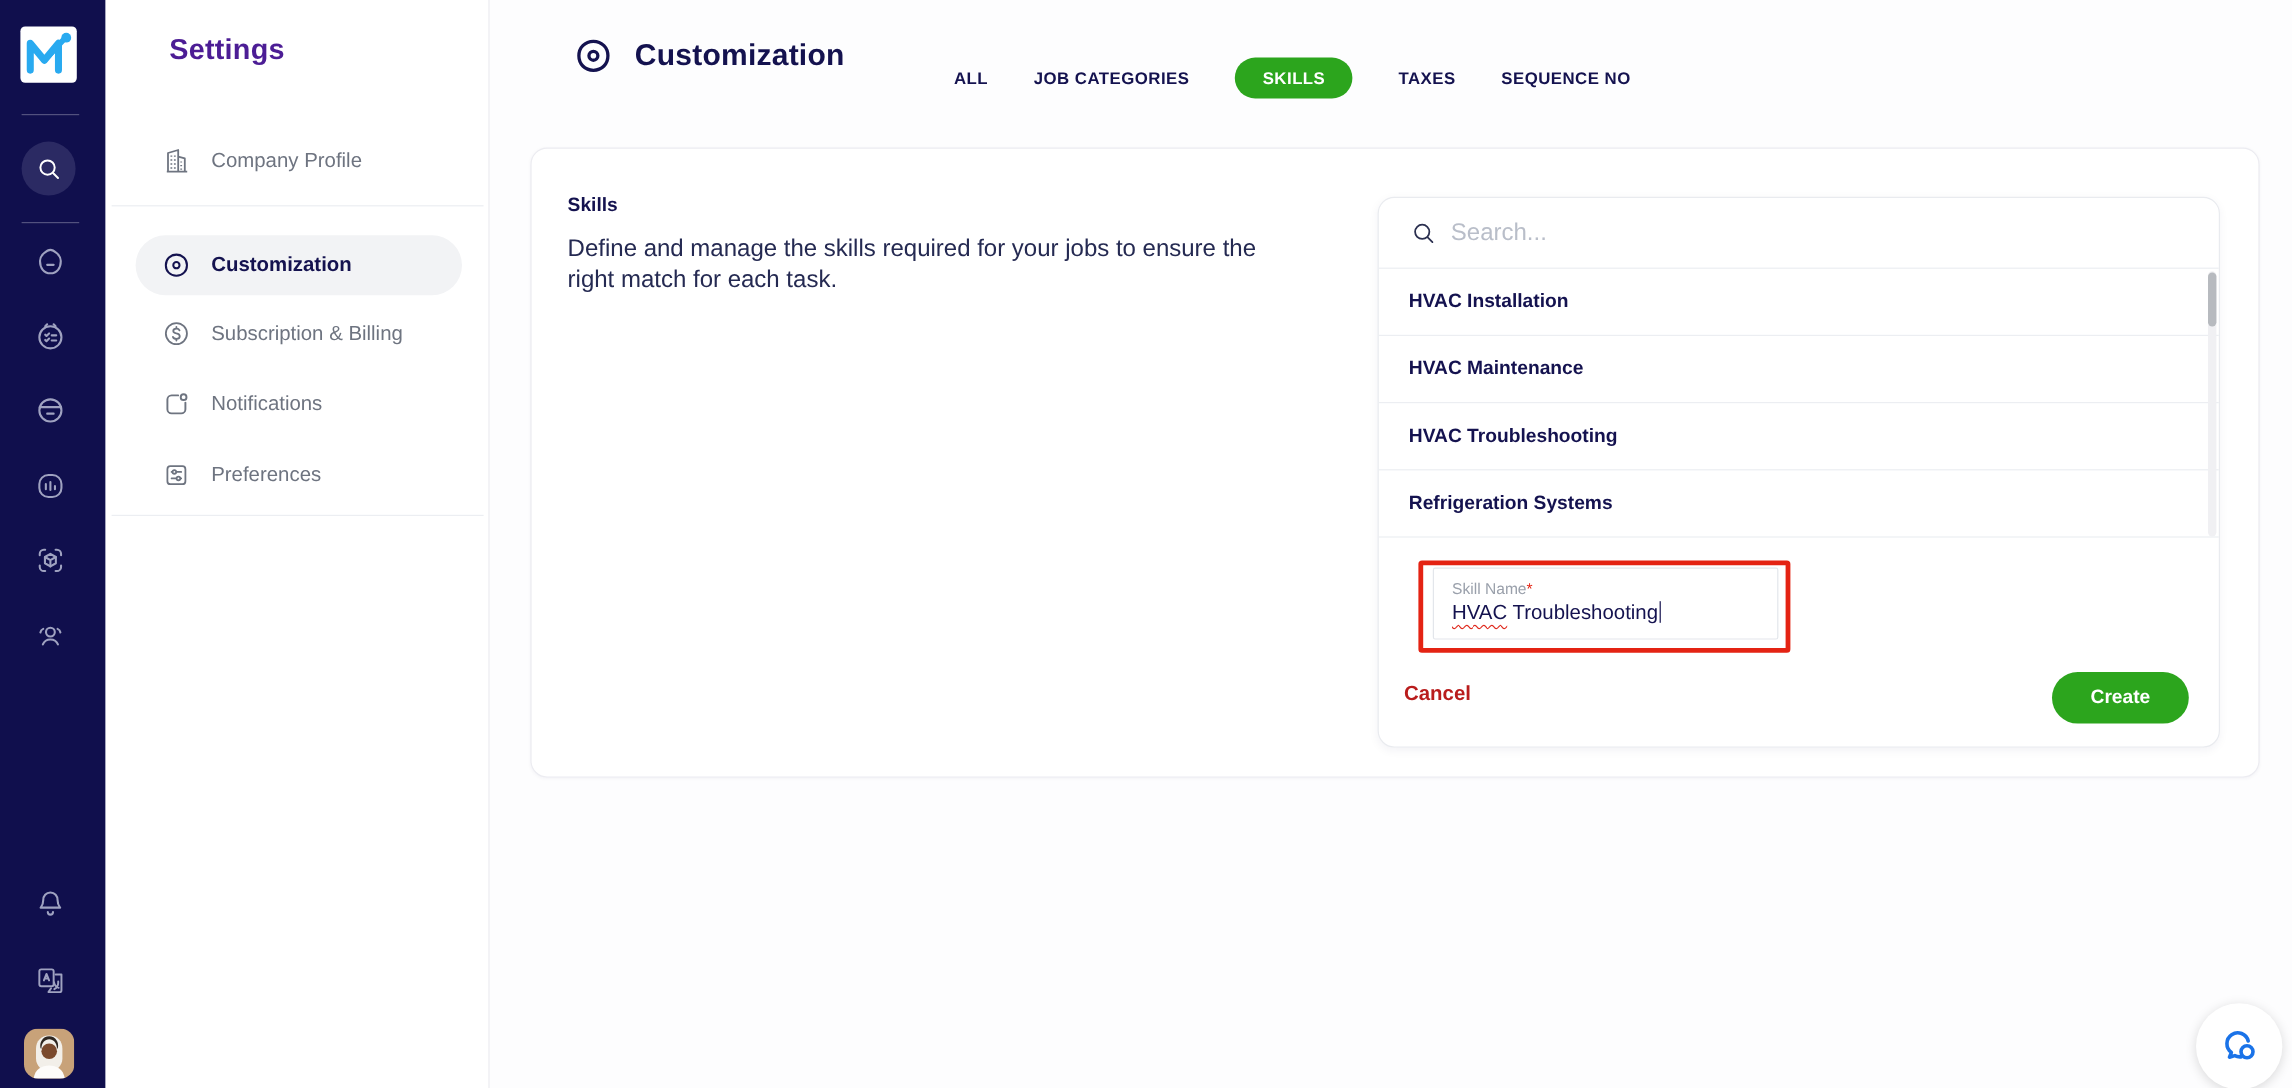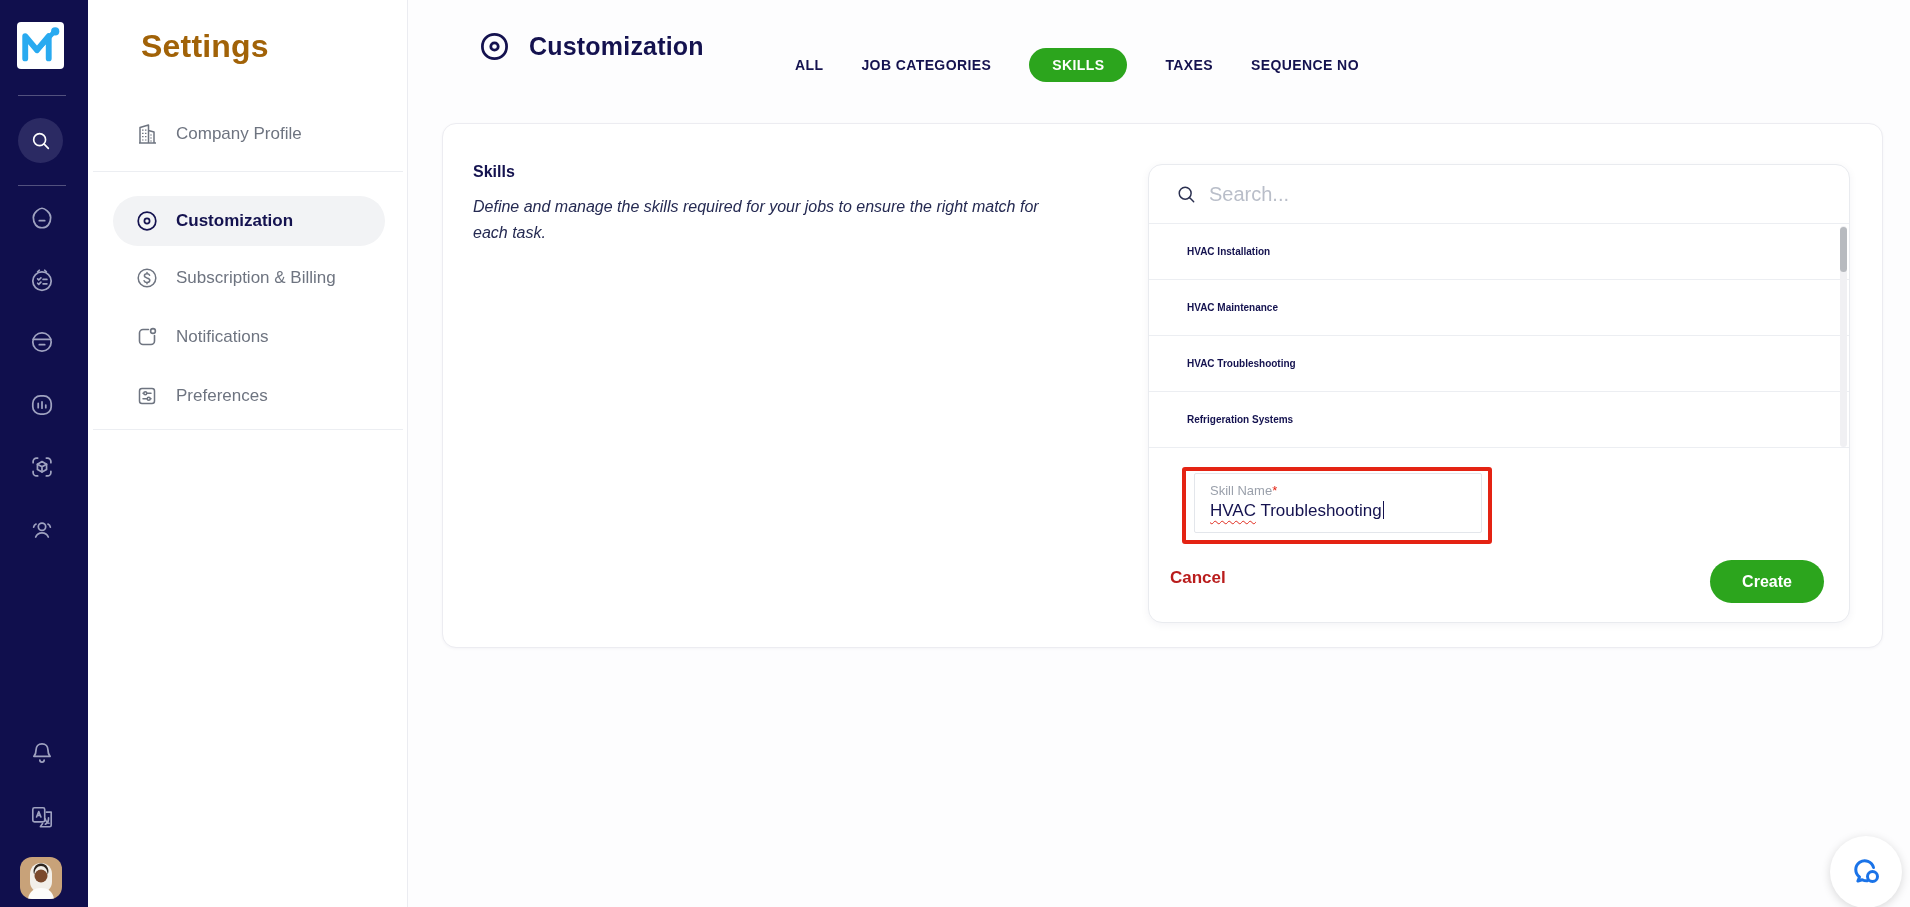--- a/index.html
+++ b/index.html
@@ -9,21 +9,21 @@
   .rail { position:absolute; left:0; top:0; width:88px; height:907px; background:#100f4d; }
   .logo-box { position:absolute; left:17px; top:22px; width:47px; height:47px; background:#fff; border-radius:4px; display:flex; align-items:center; justify-content:center; cursor:pointer; }
   .rail-divider { position:absolute; left:18px; width:48px; height:1px; background:rgba(255,255,255,.28); }
   .rail-icon { position:absolute; left:29px; width:26px; height:26px; color:#9fa2c0; }
   .rail-search-wrap { position:absolute; left:18px; top:118px; width:45px; height:45px; border-radius:50%; background:#2b2a63; display:flex; align-items:center; justify-content:center; color:#fff; }
   .rail svg { width:100%; height:100%; display:block; }
   .avatar { position:absolute; left:20px; top:857px; width:42px; height:42px; border-radius:12px; overflow:hidden; }
 
   
   .sidebar { position:absolute; left:88px; top:0; width:320px; height:907px; background:#fff; border-right:1px solid #ebecf1; }
-  .sidebar-title { position:absolute; left:53px; top:28px; font-size:32px; font-weight:700; color:#a16207; letter-spacing:.2px; }
+  .sidebar-title { position:absolute; left:53px; top:28px; font-size:24px; font-weight:700; color:#4c1d95; letter-spacing:.2px; }
   .side-item { position:absolute; left:25px; width:272px; height:50px; display:flex; align-items:center; border-radius:27px; cursor:pointer; }
   .side-item .s-icon { width:24px; height:24px; margin-left:22px; color:#6e7480; flex:none; }
   .side-item .s-label { margin-left:17px; font-size:17px; color:#6e7480; font-weight:500; }
   .side-item.active { background:#f2f3f5; }
   .side-item.active .s-icon, .side-item.active .s-label { color:#14124f; }
   .side-item.active .s-label { font-weight:600; }
   .side-divider { position:absolute; left:5px; width:310px; height:1px; background:#eceef2; }
   .s-icon svg { width:100%; height:100%; display:block; }
 
   
@@ -31,31 +31,31 @@
   .title-icon { width:33px; height:33px; color:#14124f; }
   .title-icon svg { width:100%; height:100%; }
   .main-title { margin-left:18px; font-size:25px; font-weight:700; color:#14124f; letter-spacing:.2px; }
   .tabs { position:absolute; left:795px; top:27px; height:36px; display:flex; align-items:center; gap:38px; }
   .tab { font-size:14px; font-weight:700; color:#14124f; letter-spacing:.4px; cursor:pointer; white-space:nowrap;margin-top:40px; }
   .tab.active { background:var(--green); color:#fff; padding:9px 23px; border-radius:18px; }
 
   
   .card { position:absolute; left:442px; top:123px; width:1441px; height:525px; background:#fff; border:1px solid #ececf1; border-radius:14px; box-shadow:0 1px 3px rgba(20,18,79,.04); }
   .sec-title { position:absolute; left:30px; top:39px; font-size:16px; font-weight:700; color:#14124f; }
-  .sec-desc { position:absolute; left:30px; top:70px; width:585px; font-size:16px; line-height:26px; color:#252a52;font-style:italic; }
+  .sec-desc { position:absolute; left:30px; top:70px; width:585px; font-size:20px; line-height:26px; color:#252a52; }
 
   
   .panel { position:absolute; left:705px; top:40px; width:702px; height:459px; background:#fff; border:1px solid #e9ebef; border-radius:14px; box-shadow:0 2px 8px rgba(20,18,79,.05); }
   .search-row { position:absolute; left:0; top:0; width:100%; height:59px; border-bottom:1px solid #eceef2; display:flex; align-items:center; }
   .search-row .mag { width:21px; height:21px; margin-left:27px; color:#2b3050; flex:none; }
   .search-row .mag svg { width:100%; height:100%; }
   .search-input { border:none; outline:none; margin-left:12px; width:560px; font-size:20px; color:#14124f; font-family:inherit; background:transparent; }
   .search-input::placeholder { color:#b9bec9; }
   .skill-row { position:absolute; left:0; width:100%; height:56px; border-bottom:1px solid #eceef2; display:flex; align-items:center; cursor:pointer; }
-  .skill-row span { margin-left:38px; font-size:10px; font-weight:600; color:#14124f; }
+  .skill-row span { margin-left:25px; font-size:16px; font-weight:600; color:#14124f; }
   .scroll-track { position:absolute; left:691px; top:61px; width:7px; height:221px; background:#f0f0f3; border-radius:4px; }
   .scroll-thumb { position:absolute; left:0; top:1px; width:7px; height:45px; background:#b7babf; border-radius:4px; }
 
   
   .red-annotation { position:absolute; left:33px; top:302px; width:310px; height:77px; border:4px solid #e42313; border-radius:3px; z-index:3; pointer-events:none; }
   .name-input { position:absolute; left:45px; top:308px; width:288px; height:60px; border:1px solid #e3e6eb; border-radius:2px; background:#fff; z-index:2; padding:9px 15px; cursor:text; }
   .name-label { font-size:13px; color:#9aa0ab; }
   .name-label .req { color:#e42313; }
   .name-value { margin-top:3px; font-size:17px; font-weight:500; color:#14124f; white-space:pre; }
   .misspell { text-decoration:underline wavy #e02b1f 1px; text-underline-offset:4px; }

